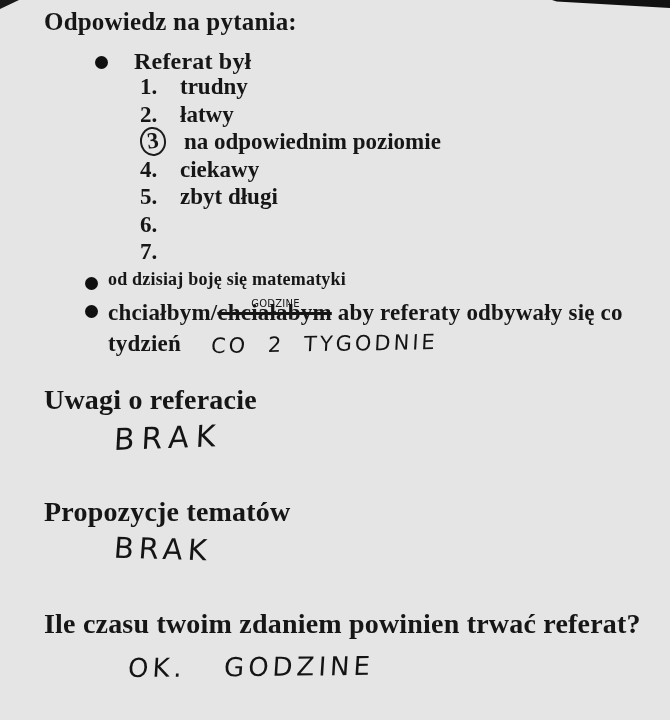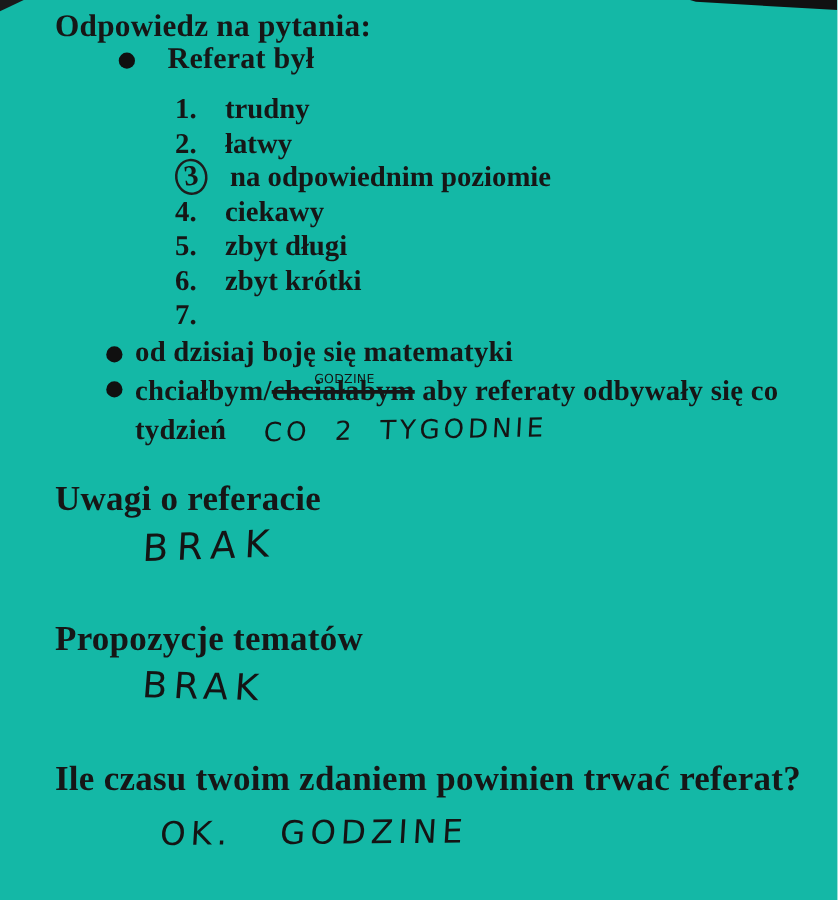--- a/index.html
+++ b/index.html
@@ -4,21 +4,21 @@
 <style>
   html, body {
     margin: 0;
     padding: 0;
     background: #ffffff;
   }
   .page {
     position: relative;
     width: 670px;
     height: 720px;
-    background: #14b8a6;
+    background: #e5e5e5;
     overflow: hidden;
     font-family: "Liberation Serif", serif;
     color: #161616;
   }
 
   
   .artifact-tl {
     position: absolute;
     left: 0; top: 0;
     width: 0; height: 0;
@@ -43,23 +43,23 @@
   }
 
   .bullet-row { position: absolute; display: flex; align-items: flex-start; }
   .bullet {
     width: 13px; height: 13px;
     background: #101010;
     border-radius: 50%;
     flex: 0 0 auto;
     margin-top: 8px;
   }
-  .b1 { left: 95px; top: 34px; font-size: 24px; text-align: center; }
+  .b1 { left: 95px; top: 48px; font-size: 24px; text-align: center; }
   .b1 .bullet { margin-right: 26px; }
-  .b2 { left: 85px; top: 269px; font-size: 23px; }
+  .b2 { left: 85px; top: 269px; font-size: 18px; }
   .b2 .bullet { margin-right: 10px; }
   .b3 { left: 85px; top: 297px; font-size: 23px; }
   .b3 .bullet { margin-right: 10px; }
   .b3 .text-block { width: 540px; line-height: 31px; }
 
   .options {
     position: absolute;
     left: 140px; top: 73px;
     list-style: none;
     margin: 0; padding: 0;
@@ -172,21 +172,20 @@
     <li>
       <span class="num">4.</span>
       <span>ciekawy</span>
     </li>
     <li>
       <span class="num">5.</span>
       <span>zbyt długi</span>
     </li>
     <li>
       <span class="num">6.</span>
-      <span>zbyt krótki</span>
     </li>
     <li>
       <span class="num">7.</span>
     </li>
   </ol>
 
   <div class="bullet-row b2 print">
     <span class="bullet"></span>
     <span>od dzisiaj boję się matematyki</span>
   </div>

